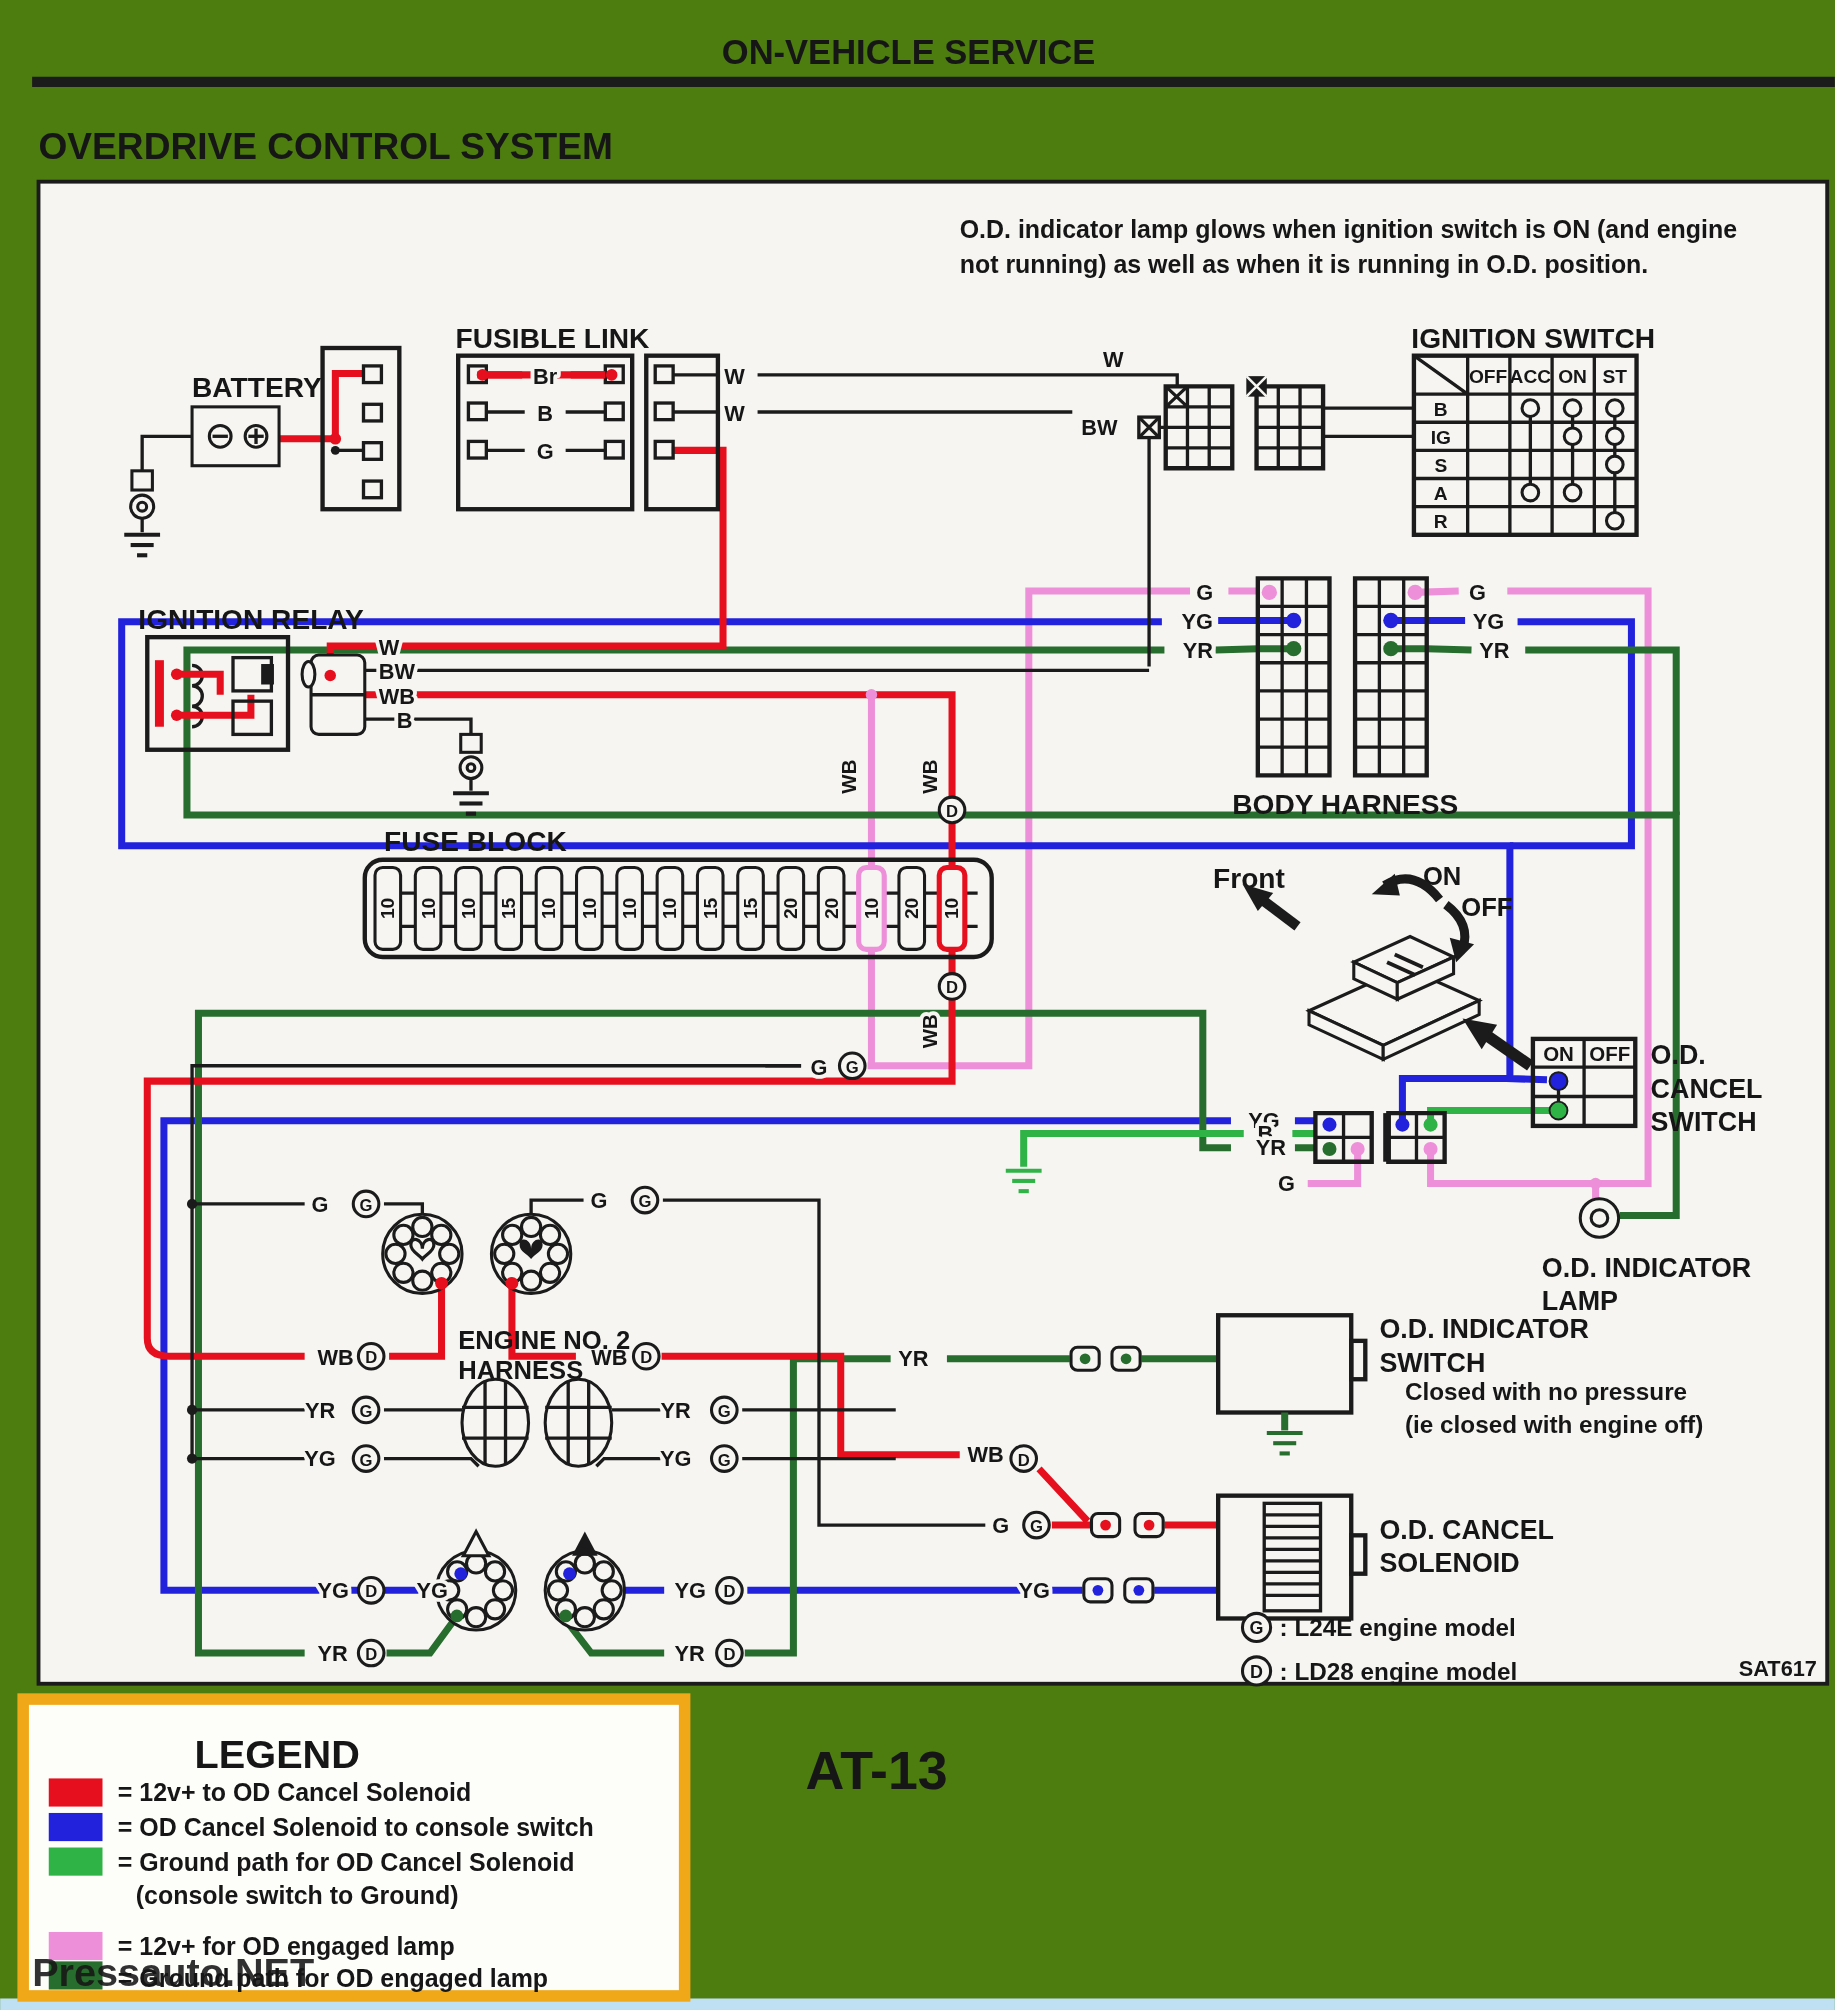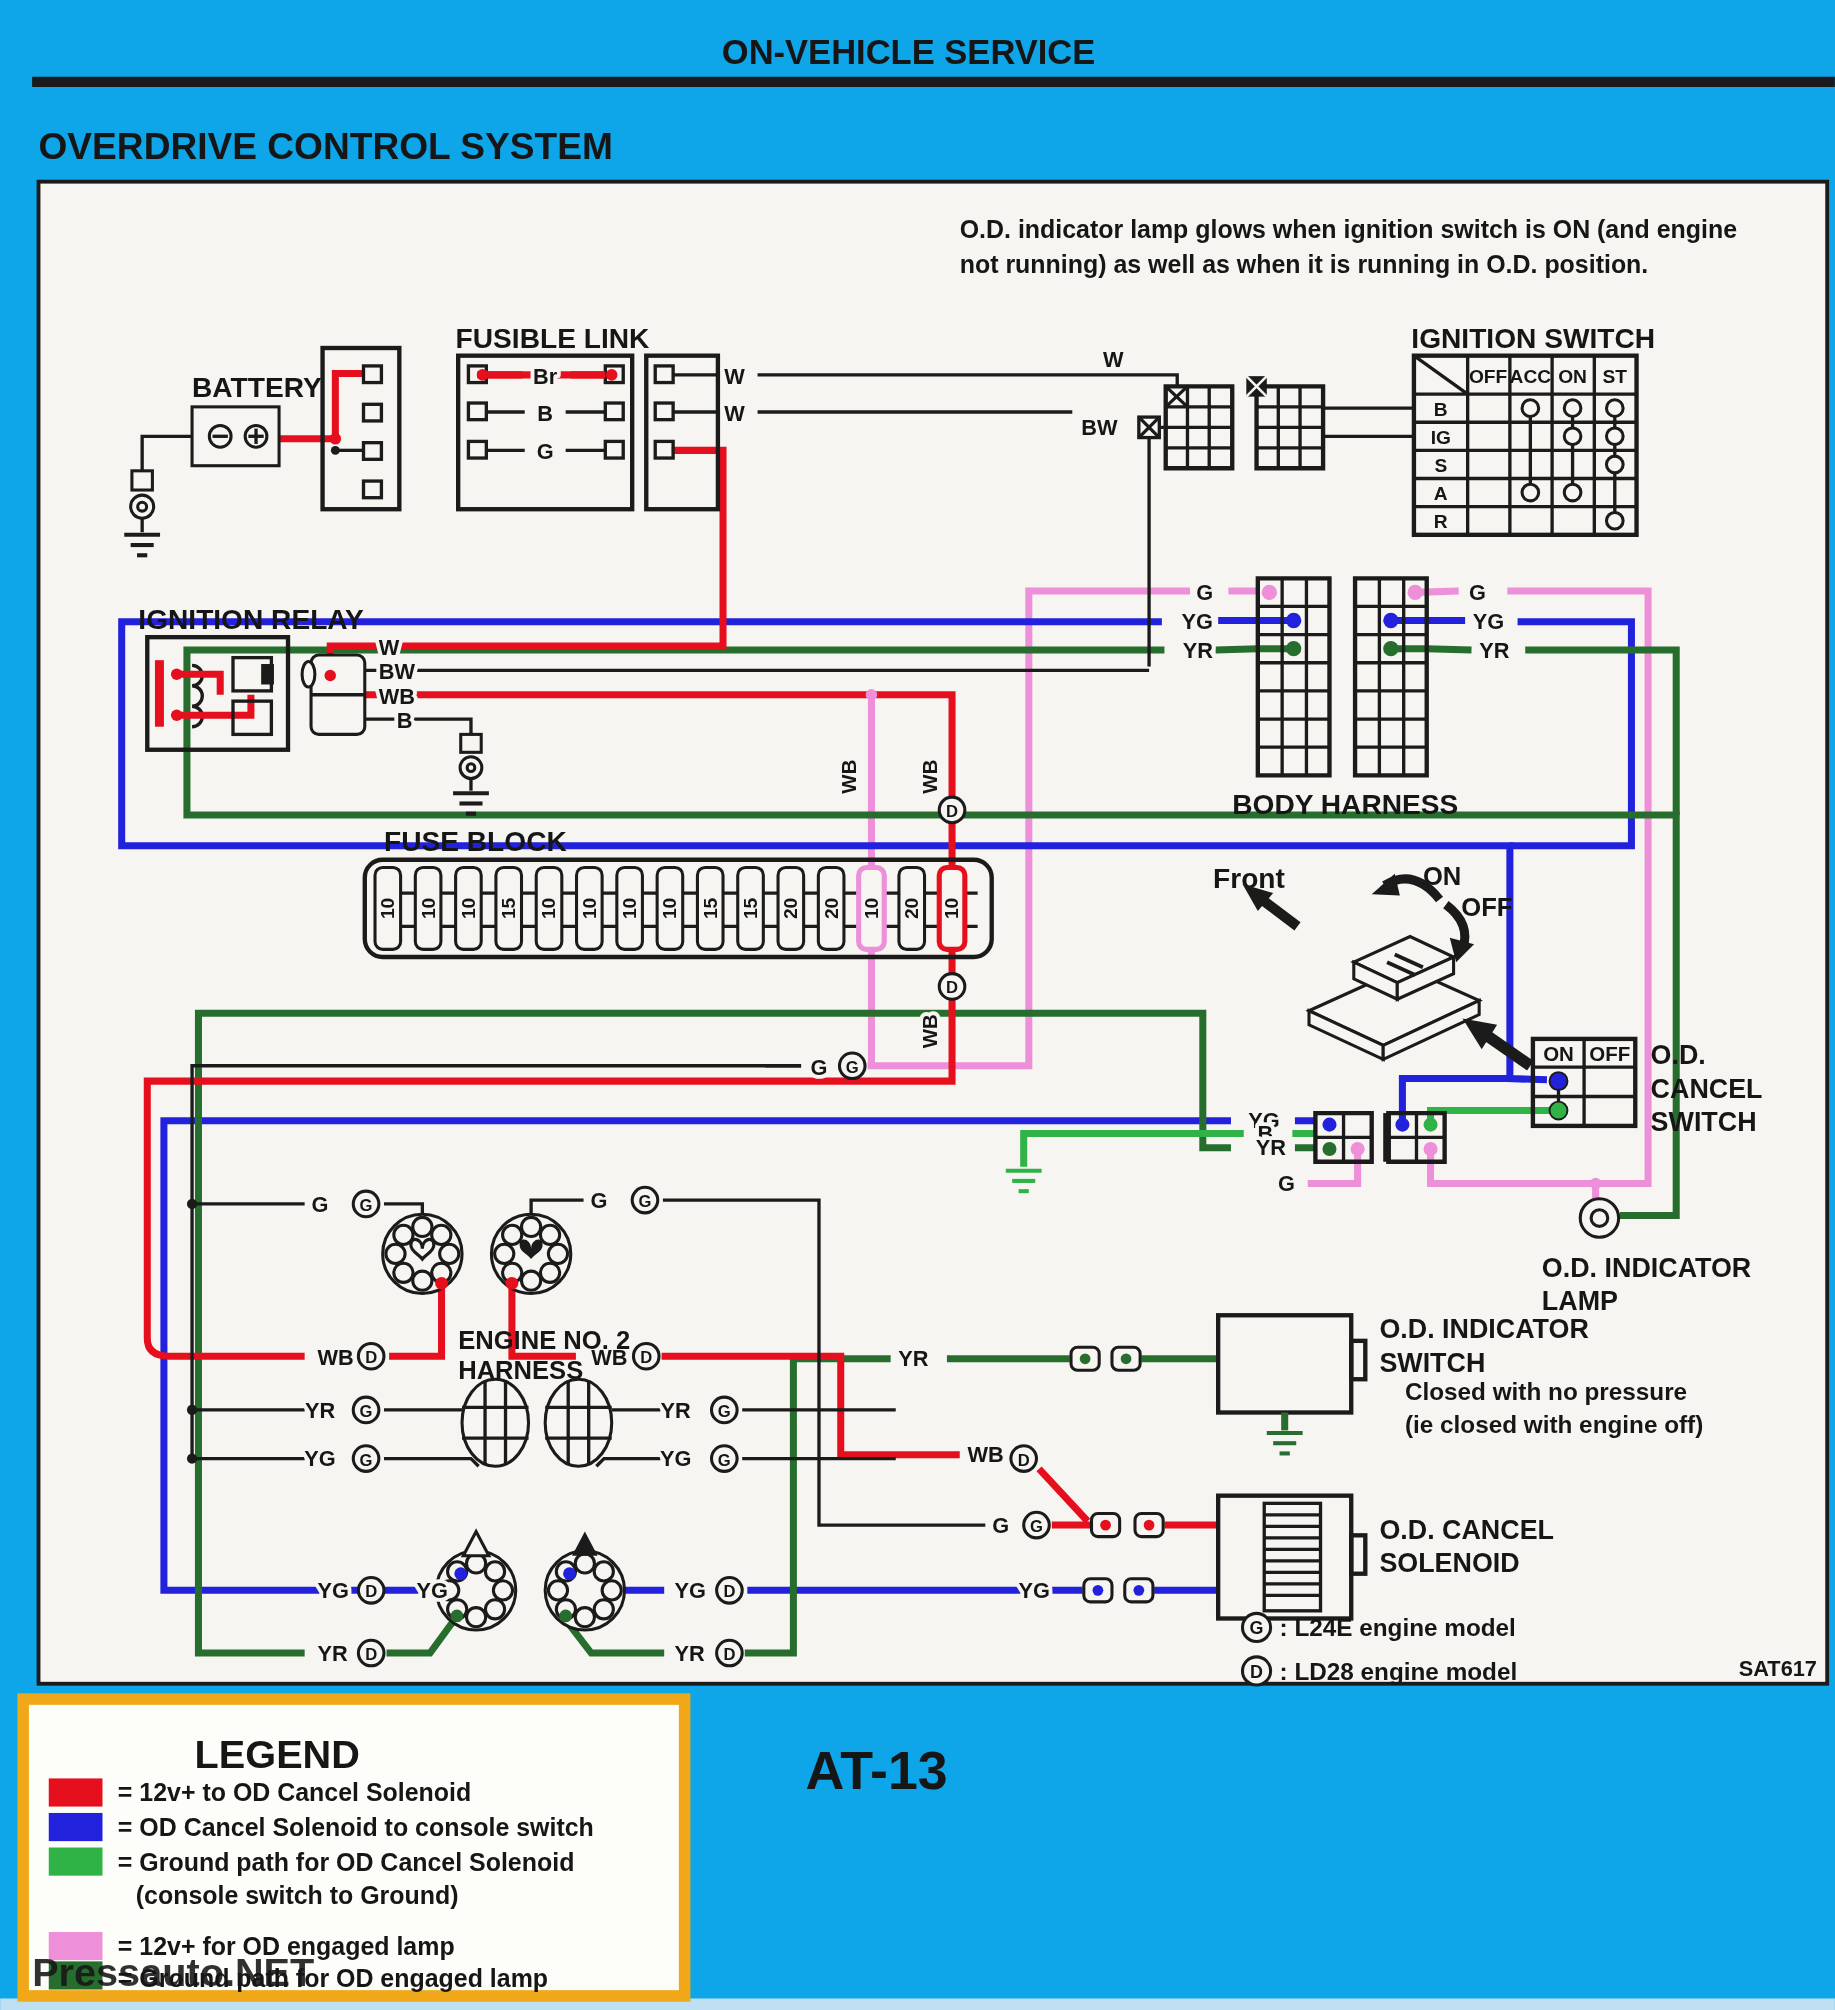--- a/index.html
+++ b/index.html
@@ -1,16 +1,16 @@
 <!DOCTYPE html>
 <html><head>
 <meta charset="utf-8">
 <style>
   html,body{margin:0;padding:0;background:#e9e8e4;}
-  #page{position:relative;width:1835px;height:2010px;background:#0ea5e9;overflow:hidden;}
+  #page{position:relative;width:1835px;height:2010px;background:#4d7c0f;overflow:hidden;}
   svg{display:block;}
   text{font-family:"Liberation Sans","DejaVu Sans",sans-serif;font-weight:bold;fill:#161616;}
   .halo{paint-order:stroke;stroke:#f6f5f1;stroke-width:6px;stroke-linejoin:round;}
   .k{stroke:#1b1b1b;stroke-width:2.6;fill:none;}
   .k2{stroke:#1b1b1b;stroke-width:3.4;fill:none;}
   .r{stroke:#e60f1d;stroke-width:5.5;fill:none;}
   .bl{stroke:#2222dd;stroke-width:5.5;fill:none;}
   .gn{stroke:#2fb347;stroke-width:5.5;fill:none;}
   .dg{stroke:#276e2e;stroke-width:5.5;fill:none;}
   .pk{stroke:#ee8fd9;stroke-width:5.5;fill:none;}

